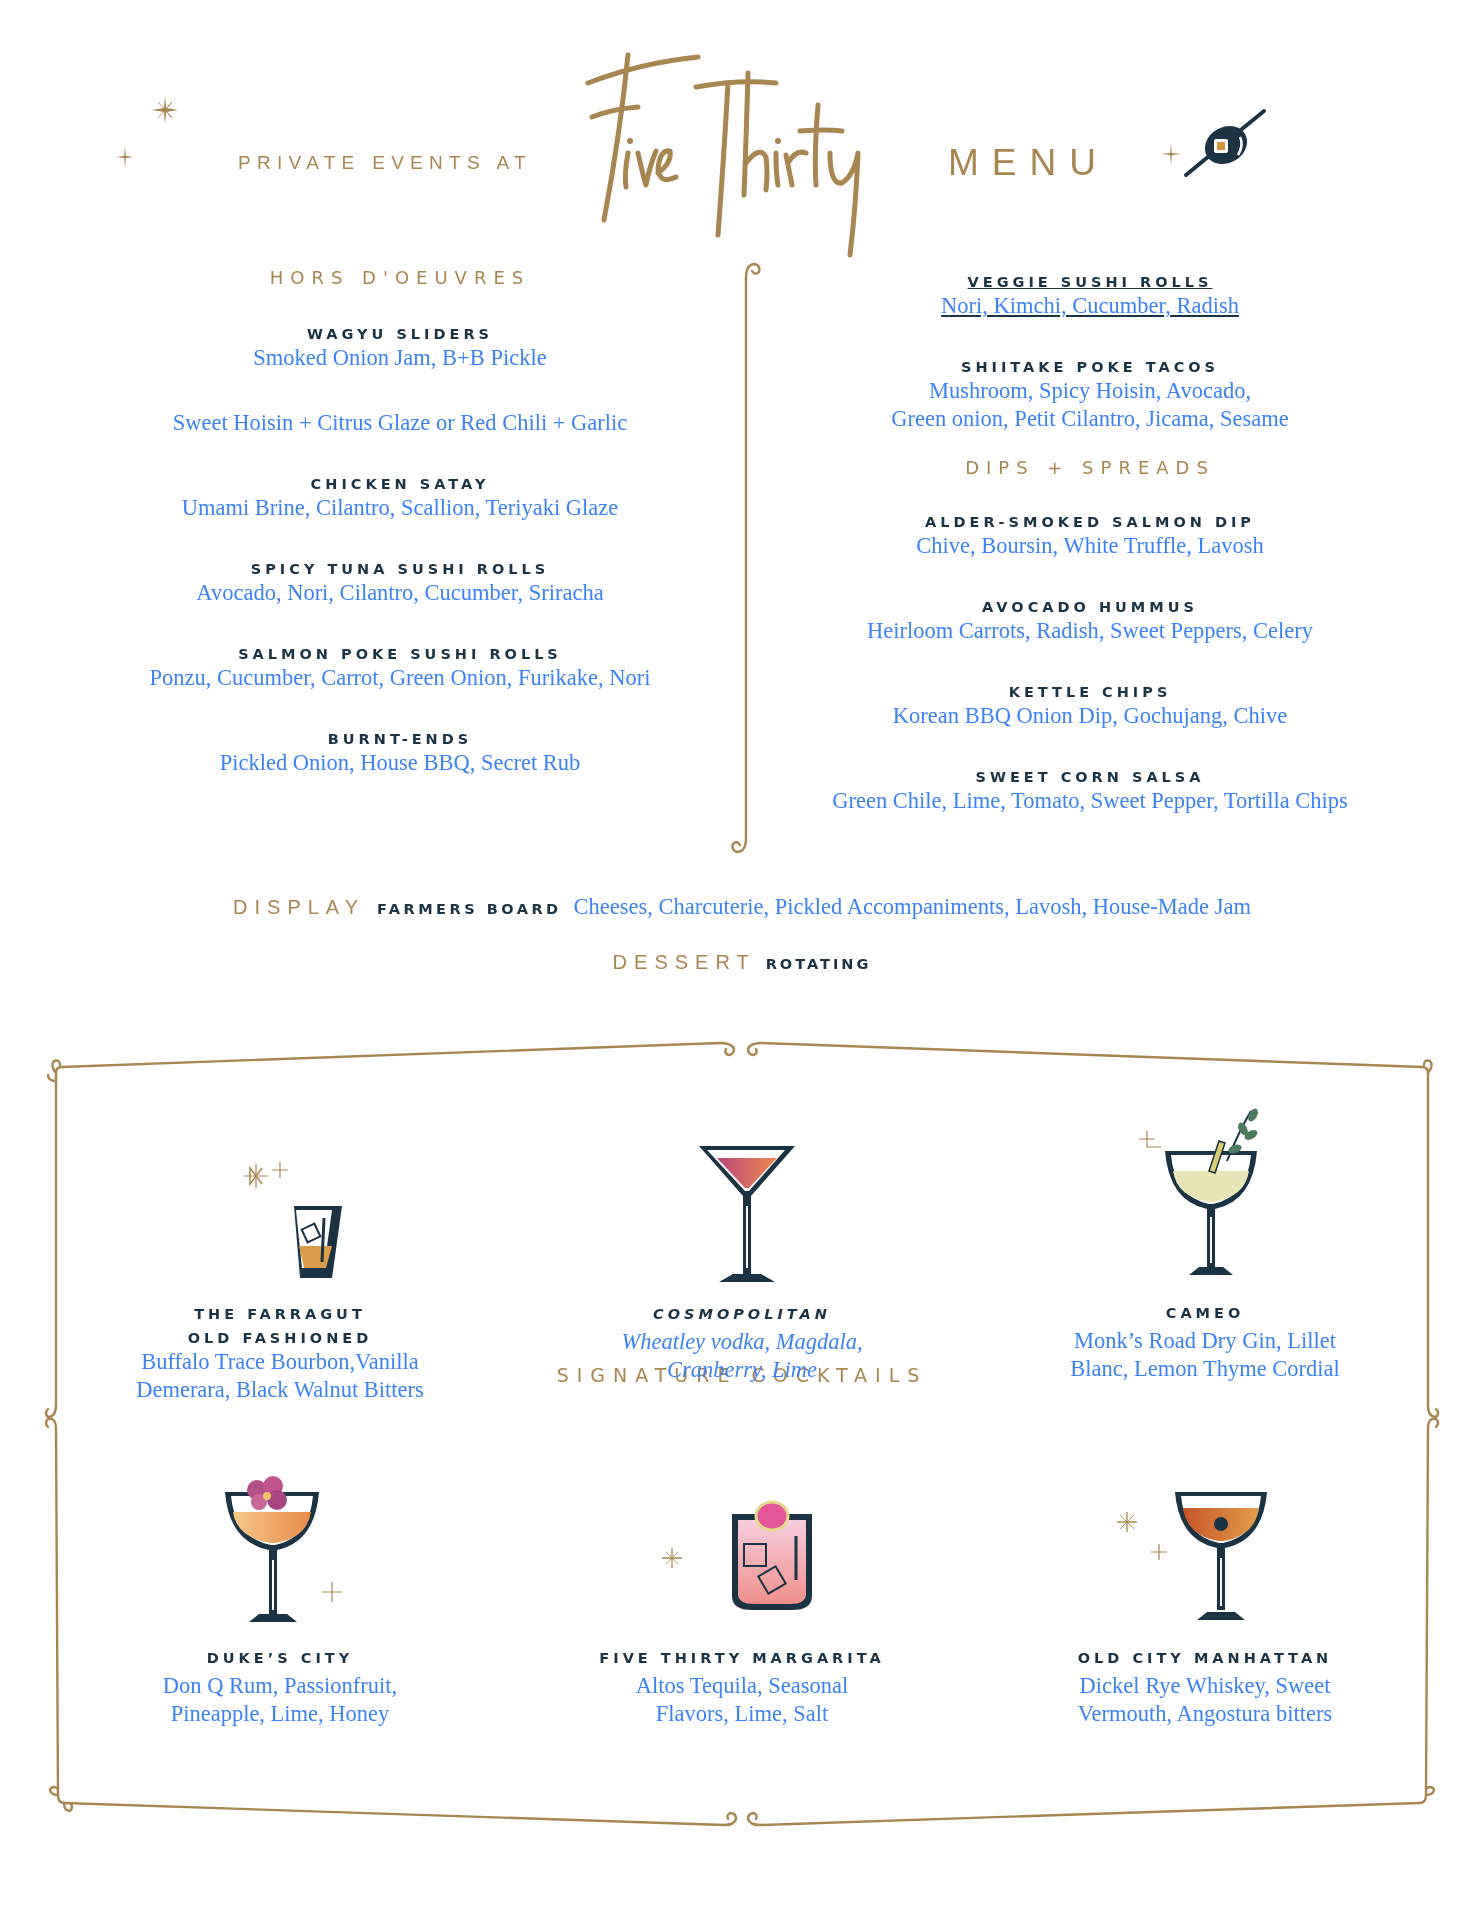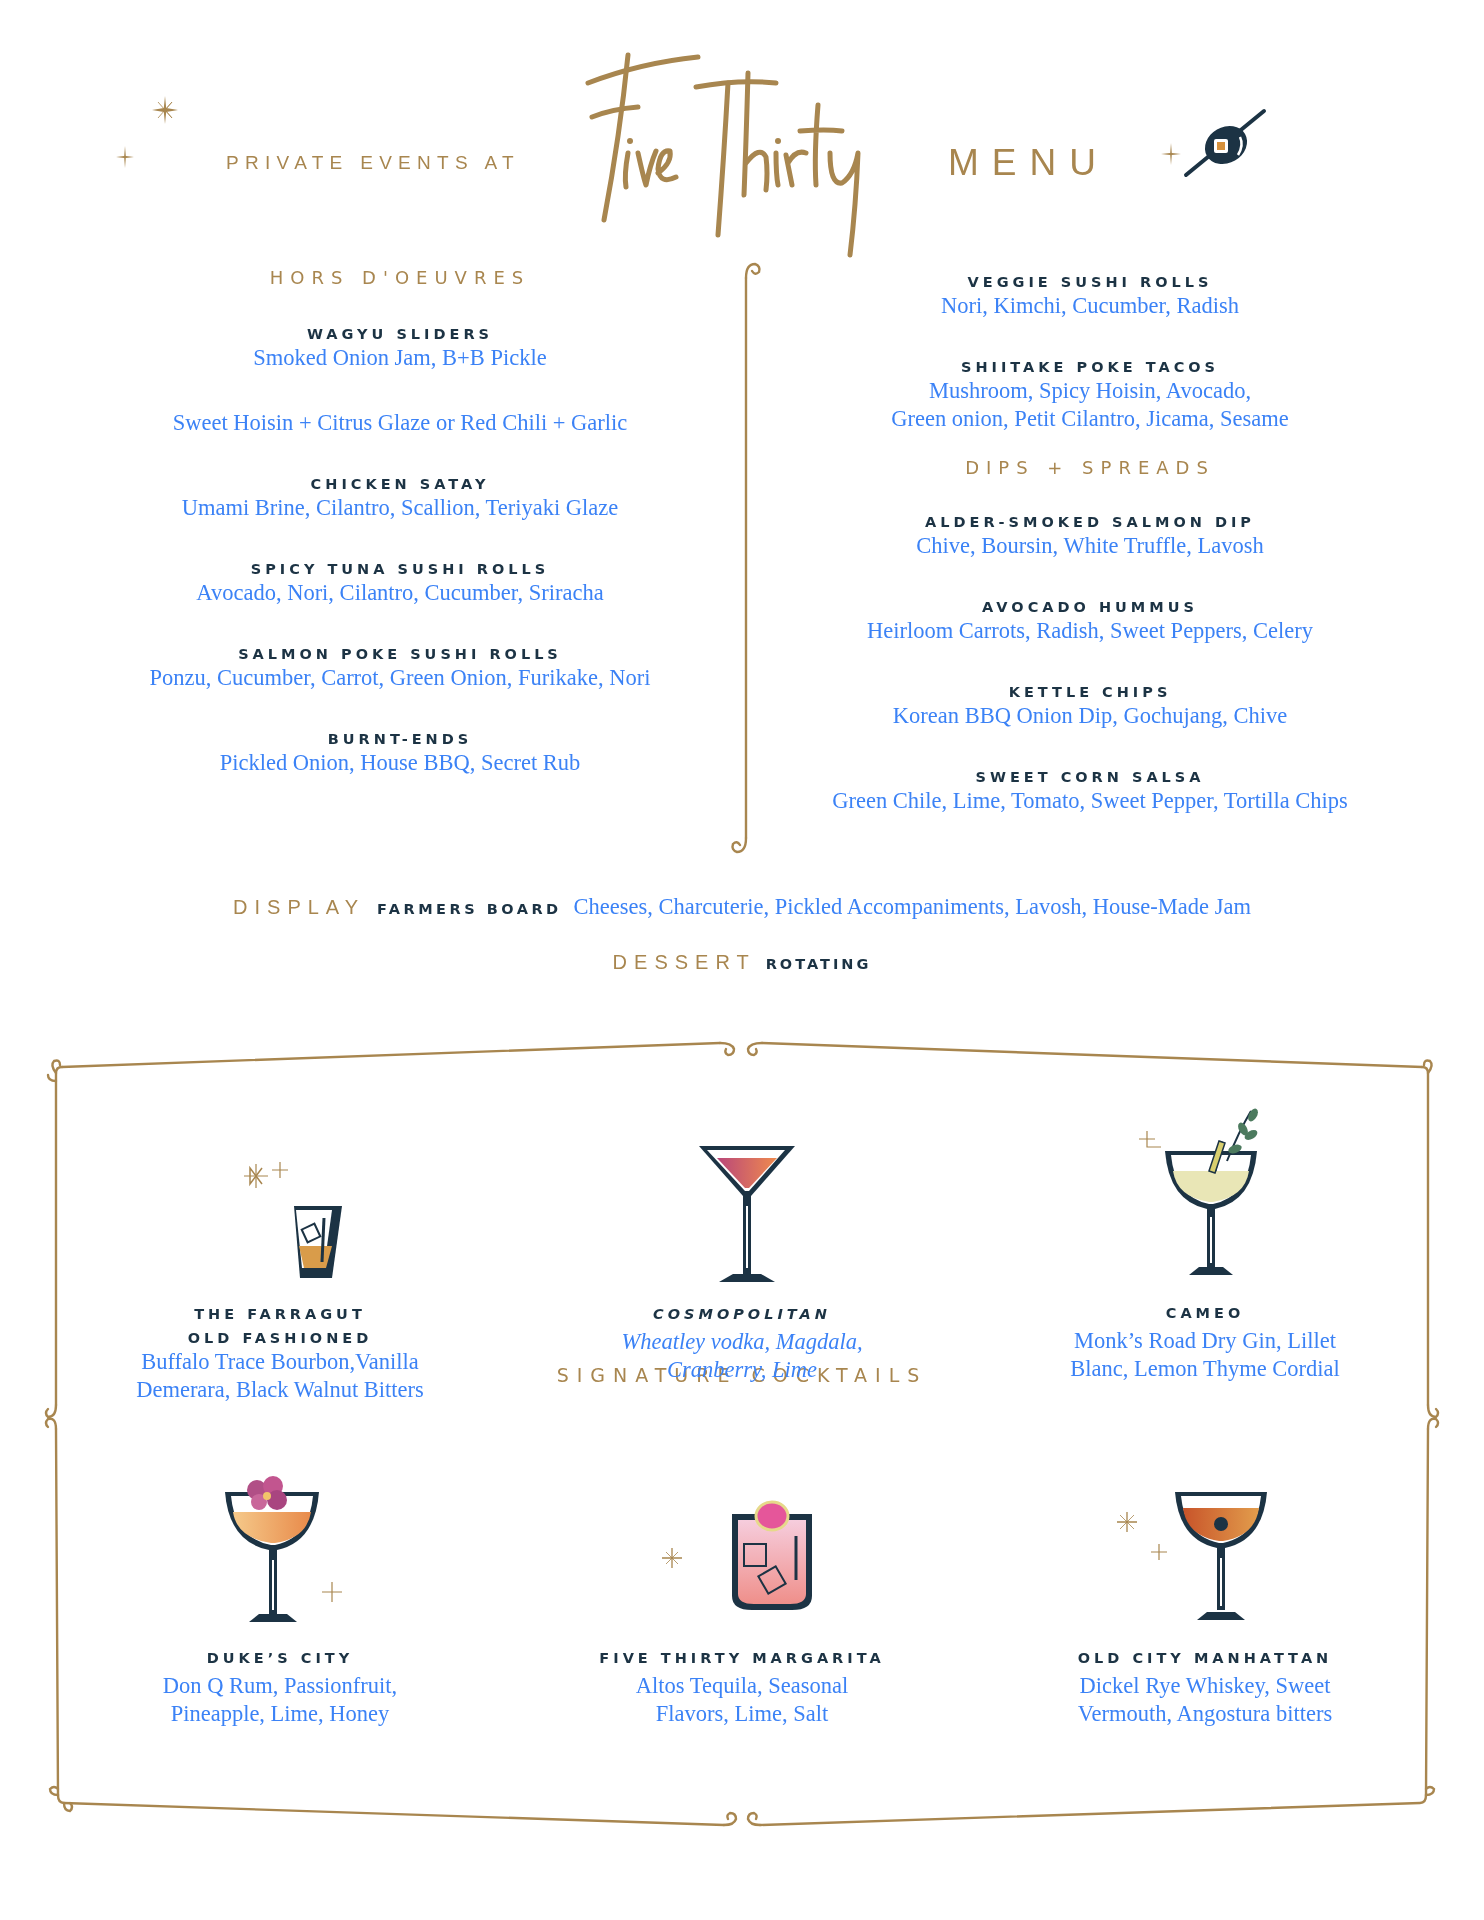--- a/index.html
+++ b/index.html
@@ -19,21 +19,21 @@
 <div class="abs" style="left:0;top:0;width:1484px;height:260px;">
 
   <svg class="abs" style="left:152px;top:96px;" width="26" height="28" viewBox="0 0 26 28">
     <path d="M13 0 L14.2 12 L26 14 L14.2 16 L13 28 L11.8 16 L0 14 L11.8 12 Z" fill="#a8864f"></path>
     <path d="M6 6 L13 14 L20 6 L13 14 L20 22 L13 14 L6 22" stroke="#a8864f" stroke-width="0.8" fill="none"></path>
   </svg>
   <svg class="abs" style="left:116px;top:146px;" width="18" height="22" viewBox="0 0 18 22">
     <path d="M9 0 L9.8 10 L18 11 L9.8 12 L9 22 L8.2 12 L0 11 L8.2 10 Z" fill="#a8864f"></path>
   </svg>
 
-  <div class="abs eyebrow" style="left:226px;top:152px;font-size:19px;letter-spacing:6.3px;text-align:right;">PRIVATE EVENTS AT</div>
+  <div class="abs eyebrow" style="left:238px;top:152px;font-size:19px;letter-spacing:6.3px;text-align:right;">PRIVATE EVENTS AT</div>
 
   <svg class="abs" style="left:580px;top:45px;" width="330" height="215" viewBox="0 0 330 215">
     <g fill="none" stroke="#a8864f" stroke-width="5" stroke-linecap="round" stroke-linejoin="round">
 
       <path d="M8 38 Q60 18 118 12"></path>
       <path d="M48 10 Q40 90 24 175"></path>
       <path d="M12 72 Q32 64 58 62"></path>
 
       <path d="M48 108 Q44 130 46 142"></path>
       <path d="M58 108 Q64 135 66 140 Q70 120 76 106"></path>
@@ -99,21 +99,21 @@
 
 <svg class="abs" style="left:725px;top:258px;" width="40" height="602" viewBox="0 0 40 602">
   <g fill="none" stroke="#a8864f" stroke-width="2.4" stroke-linecap="round">
     <path d="M21 20 L21 580"></path>
     <path d="M21 20 Q21 6 30 6 Q36 8 34 14 Q30 18 27 13"></path>
     <path d="M21 580 Q21 594 12 594 Q6 592 8 586 Q12 582 15 587"></path>
   </g>
 </svg>
 
 <div class="col" style="left:790px;top:272px;width:600px;">
-  <div class="menu-item" style="margin-bottom:37px;">
+  <div class="menu-item" style="margin-bottom:37px;text-decoration:underline;">
     <div class="item-name">VEGGIE SUSHI ROLLS</div>
     <div class="item-desc">Nori, Kimchi, Cucumber, Radish</div>
   </div>
   <div class="menu-item" style="margin-bottom:24px;">
     <div class="item-name">SHIITAKE POKE TACOS</div>
     <div class="item-desc">Mushroom, Spicy Hoisin, Avocado,</div>
     <div class="item-desc">Green onion, Petit Cilantro, Jicama, Sesame</div>
   </div>
 
   <div class="section-head" style="margin-bottom:34px;">DIPS + SPREADS</div>

